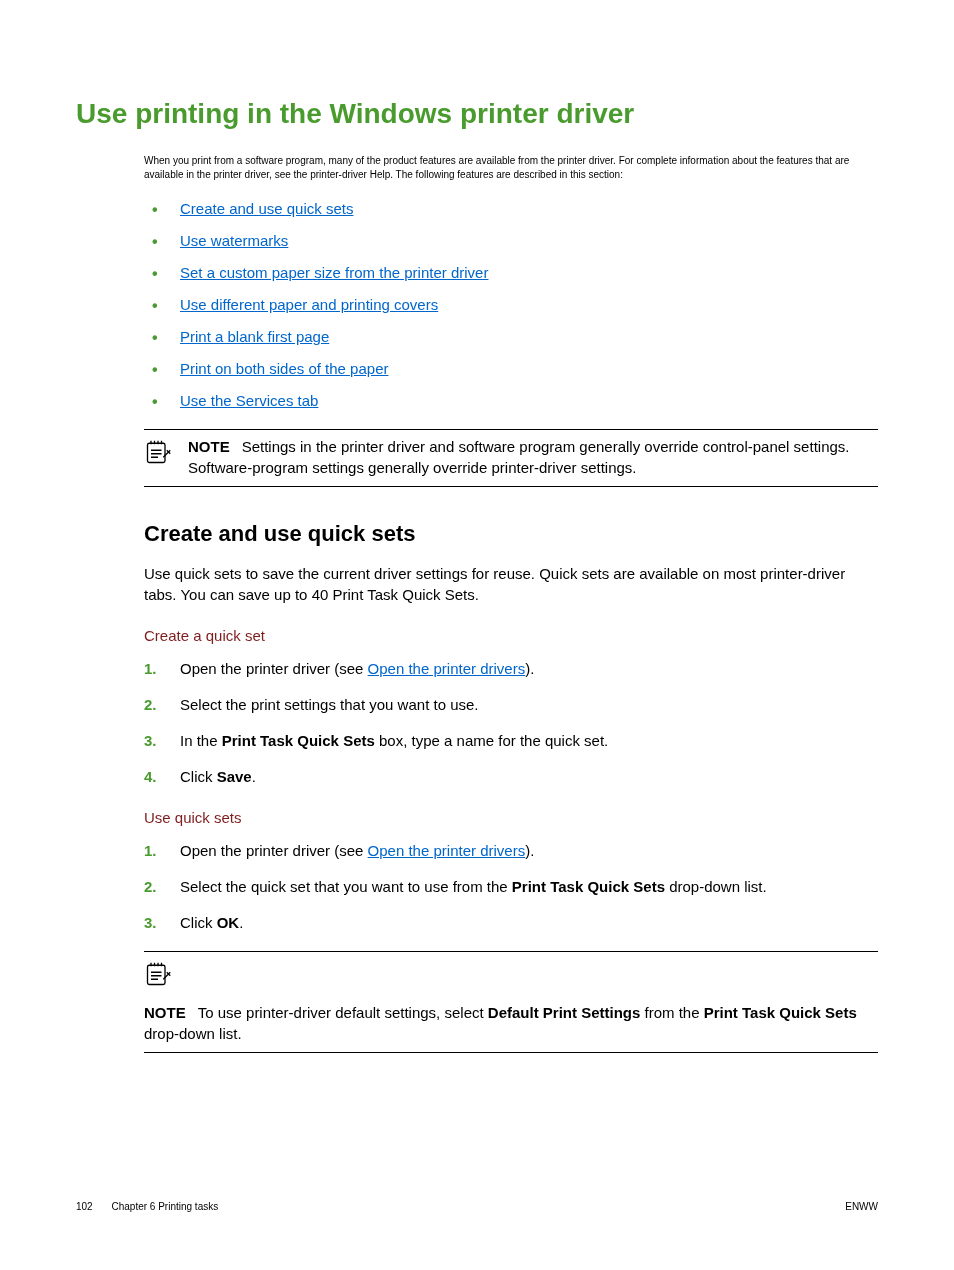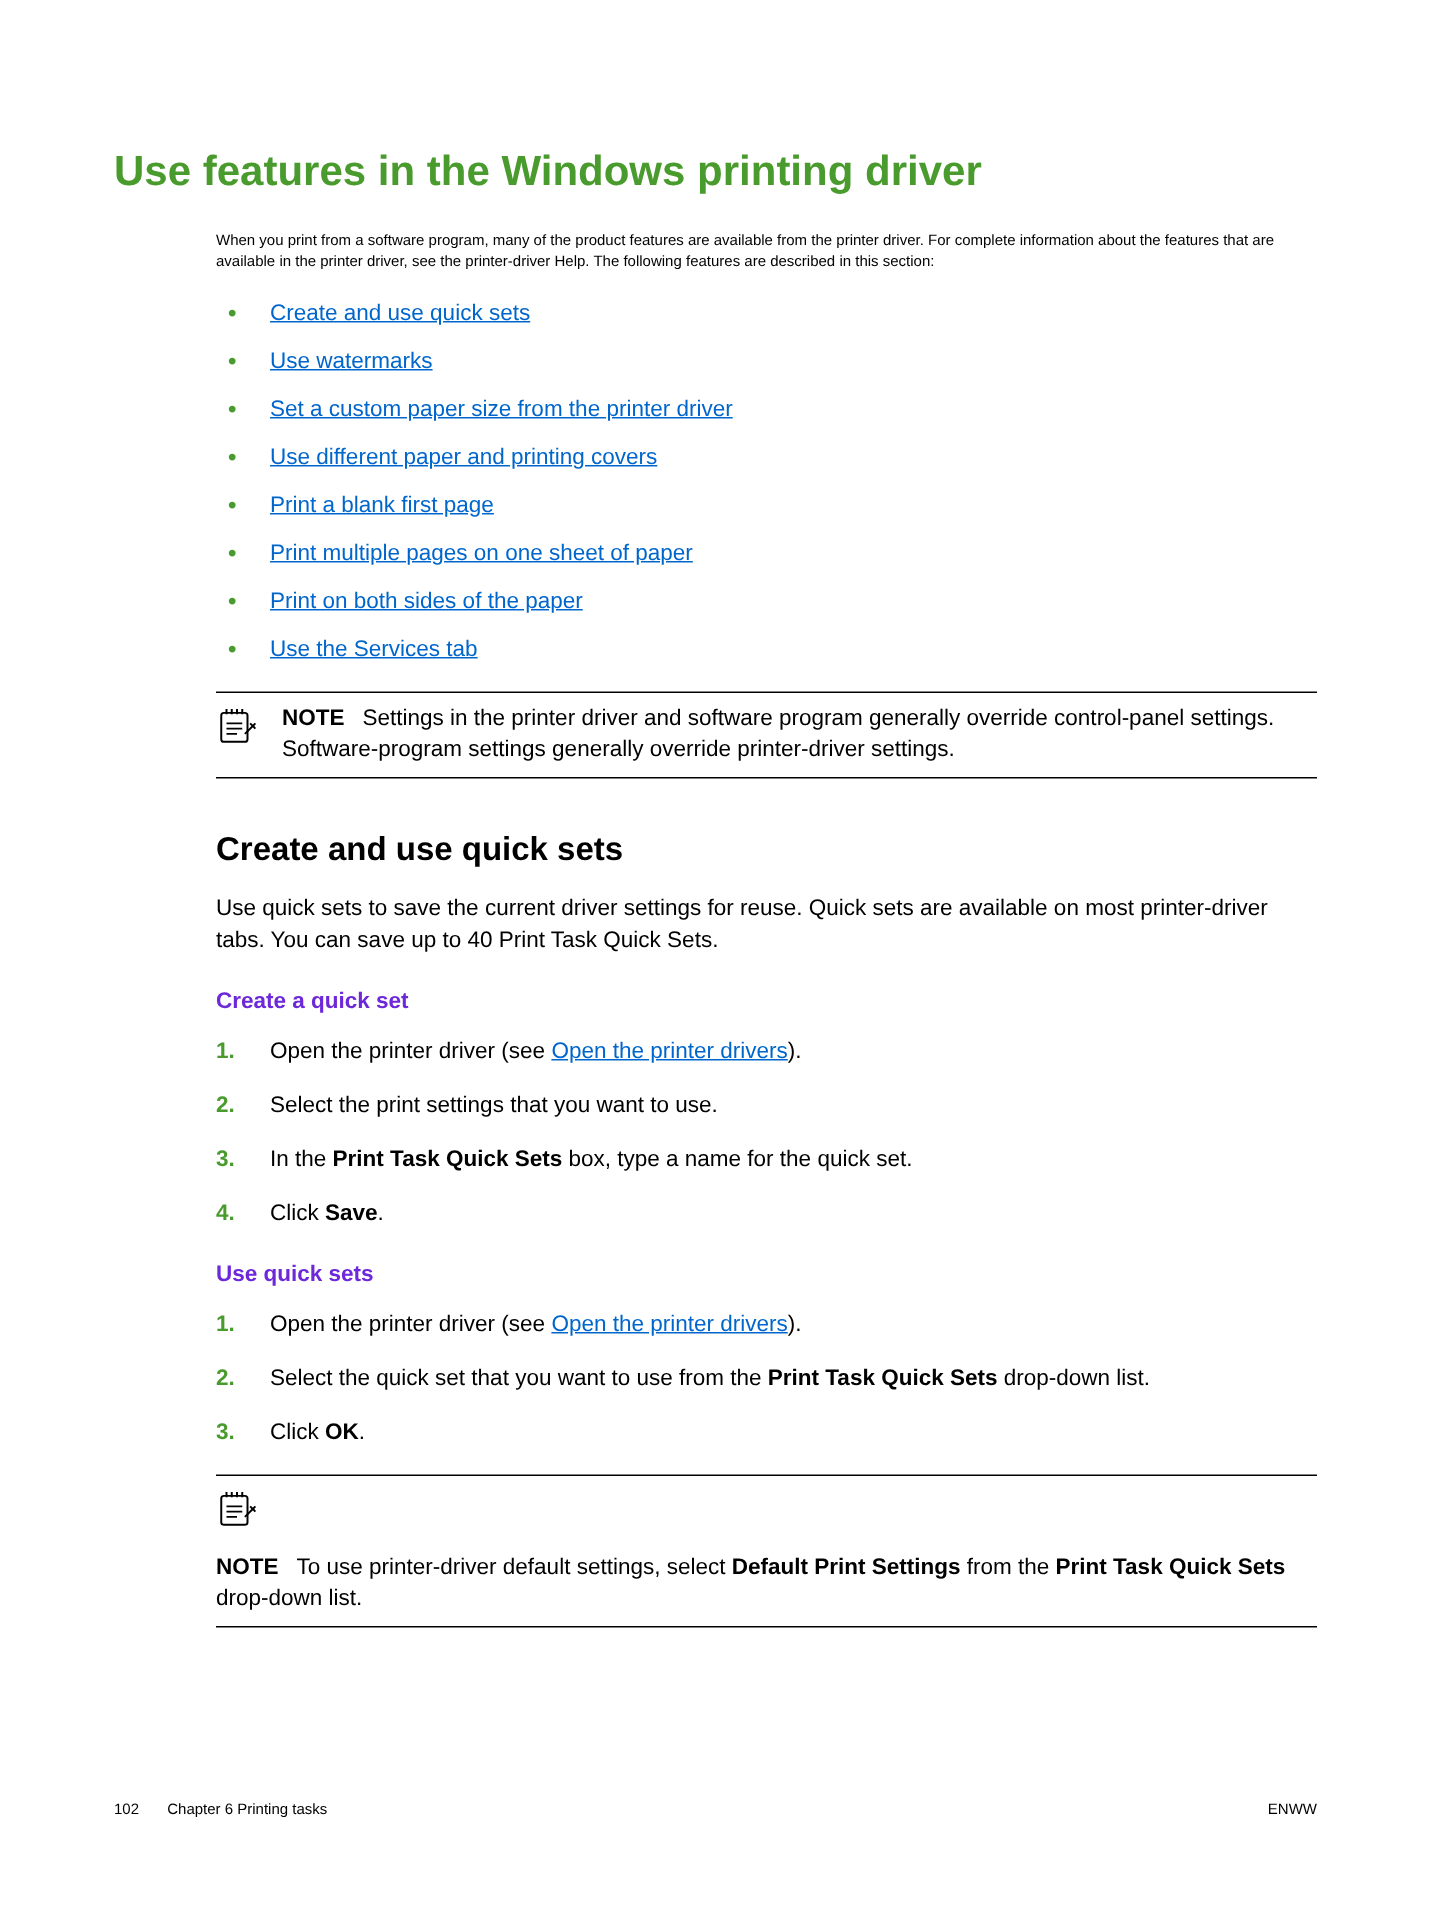--- a/index.html
+++ b/index.html
@@ -80,23 +80,23 @@
     font-size: 22px;
     font-weight: bold;
     margin-bottom: 16px;
   }
   .body-text {
     font-size: 15px;
     line-height: 1.4;
     margin-bottom: 22px;
   }
   h3.sub {
-    color: #6d28d9;
-    font-size: 15px;
-    font-weight: bold;
+    color: #7f1d1d;
+    font-size: 15px;
+    font-weight: normal;
     margin-bottom: 14px;
   }
   ol.steps {
     list-style: none;
     margin-bottom: 22px;
   }
   ol.steps li {
     position: relative;
     padding-left: 36px;
     margin-bottom: 15px;
@@ -119,32 +119,31 @@
     display: flex;
     justify-content: space-between;
     font-size: 10px;
   }
   .footer .chap { margin-left: 16px; }
 </style>
 </head>
 <body>
 
 <div class="page">
-  <h1 class="main">Use features in the Windows printing driver</h1>
+  <h1 class="main">Use printing in the Windows printer driver</h1>
 
   <div class="indent">
     <p class="intro">When you print from a software program, many of the product features are available from the printer driver. For complete information about the features that are available in the printer driver, see the printer-driver Help. The following features are described in this section:</p>
 
     <ul class="bullets">
       <li><a class="link" href="#">Create and use quick sets</a></li>
       <li><a class="link" href="#">Use watermarks</a></li>
       <li><a class="link" href="#">Set a custom paper size from the printer driver</a></li>
       <li><a class="link" href="#">Use different paper and printing covers</a></li>
       <li><a class="link" href="#">Print a blank first page</a></li>
-      <li><a class="link" href="#">Print multiple pages on one sheet of paper</a></li>
       <li><a class="link" href="#">Print on both sides of the paper</a></li>
       <li><a class="link" href="#">Use the Services tab</a></li>
     </ul>
 
     <div class="note-block">
       <div class="note-icon">
         <svg class="note-svg" viewBox="0 0 32 32" fill="none" stroke="#000" stroke-width="1.5">
           <rect x="4" y="6" width="20" height="22" rx="2"></rect>
           <path d="M8 3 v4 M12 3 v4 M16 3 v4 M20 3 v4"></path>
           <path d="M8 14 h12 M8 18 h12 M8 22 h8"></path>

